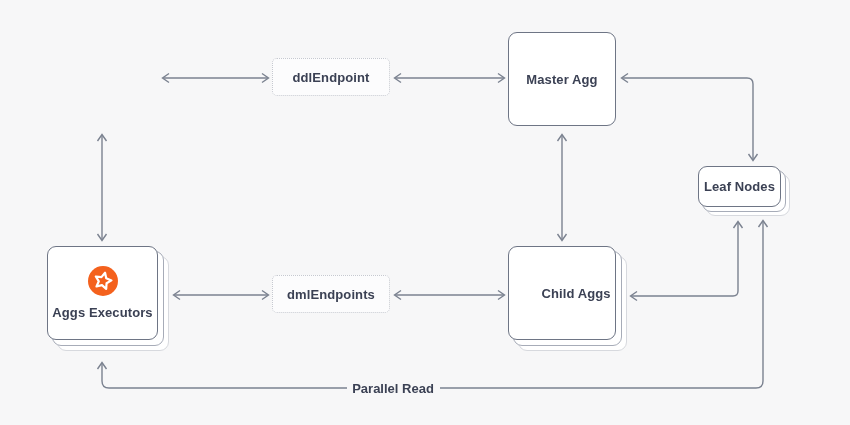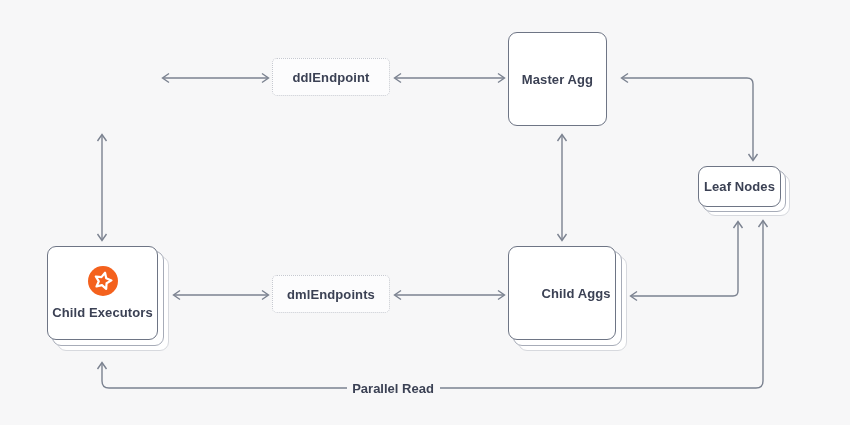--- a/index.html
+++ b/index.html
@@ -61,21 +61,21 @@
   }
 
   .spark-icon {
     width: 30px;
     height: 30px;
     flex: 0 0 auto;
   }
 
   #node-spark-driver    { left: 47px;  top: 32px;  width: 111px; height: 94px; }
   #node-ddl-endpoint    { left: 272px; top: 58px;  width: 118px; height: 38px; }
-  #node-master-agg      { left: 508px; top: 32px;  width: 99px; height: 94px; }
+  #node-master-agg      { left: 508px; top: 32px;  width: 108px; height: 94px; }
   #node-leaf-nodes      { left: 698px; top: 166px; width: 83px; height: 41px; }
   #node-spark-executors { left: 47px;  top: 246px; width: 111px; height: 94px; }
   #node-dml-endpoints   { left: 272px; top: 275px; width: 118px; height: 38px; }
   #node-child-aggs      { left: 508px; top: 246px; width: 108px; height: 94px; padding-left: 28px; }
 
   svg.edge-layer {
     position: absolute;
     left: 0; top: 0;
     width: 850px;
     height: 425px;
@@ -111,21 +111,21 @@
     <span>Leaf Nodes</span>
   </div>
 
   <div class="node stack" id="node-spark-executors">
     <svg class="spark-icon" viewBox="0 0 30 30">
       <circle cx="15" cy="15" r="15" fill="#f4611d"></circle>
       <g transform="rotate(14 15 15)">
         <path d="M15,6.5 L17.47,11.6 L23.08,12.37 L18.99,16.3 L20,21.88 L15,19.2 L10,21.88 L11.01,16.3 L6.92,12.37 L12.53,11.6 Z" fill="none" stroke="#ffffff" stroke-width="2.2" stroke-linejoin="round"></path>
       </g>
     </svg>
-    <span>Child Executors</span>
+    <span>Aggs Executors</span>
   </div>
 
   <div class="node dashed" id="node-dml-endpoints">
     <span>dmlEndpoints</span>
   </div>
 
   <div class="node stack" id="node-child-aggs">
     <span>Child Aggs</span>
   </div>
 

